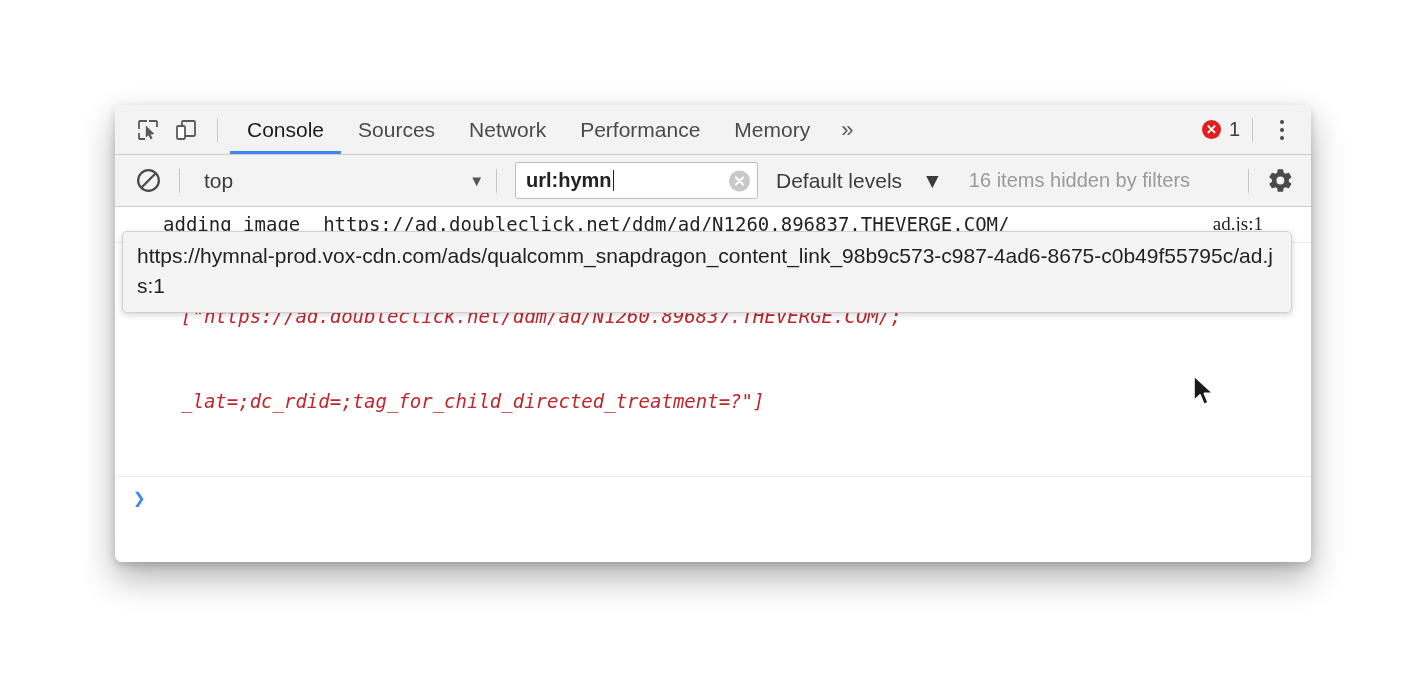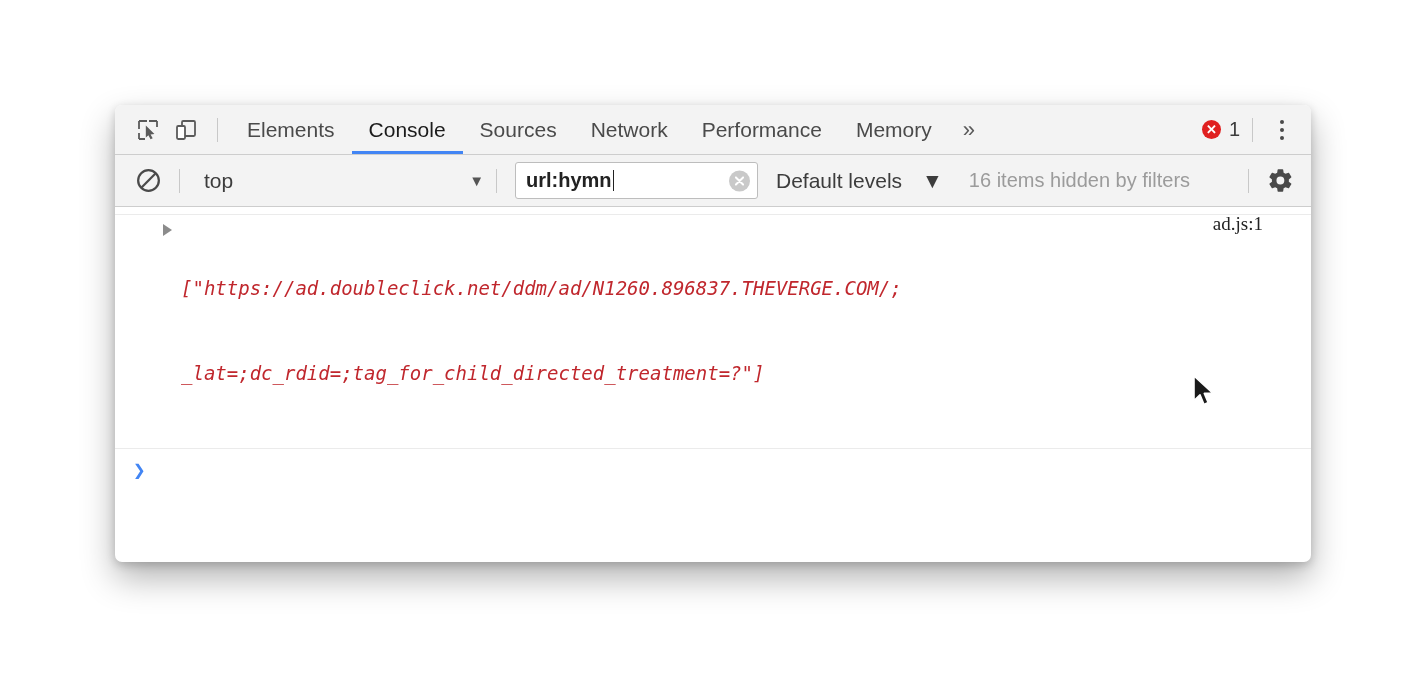--- a/index.html
+++ b/index.html
@@ -366,21 +366,20 @@
     </div>
     <div class="icon-btn">
       <svg width="24" height="24" viewBox="0 0 24 24" aria-hidden="true">
         <rect x="8" y="3" width="13" height="15" rx="1.2" fill="none" stroke="#5a5a5a" stroke-width="1.8"></rect>
         <rect x="3" y="8" width="8" height="13" rx="1.2" fill="#ffffff" stroke="#5a5a5a" stroke-width="1.8"></rect>
       </svg>
     </div>
     <div class="vsep"></div>
 
     <div class="tabs">
-      <div class="tab">Elements</div>
       <div class="tab active">Console</div>
       <div class="tab">Sources</div>
       <div class="tab">Network</div>
       <div class="tab">Performance</div>
       <div class="tab">Memory</div>
       <div class="tab more">»</div>
     </div>
 
     <div class="tabstrip-right">
       <div class="err-badge">
@@ -435,35 +434,37 @@
         <svg width="27" height="27" viewBox="0 0 24 24" aria-hidden="true">
           <path fill="#4a4a4a" d="M19.4 13c.04-.32.06-.66.06-1s-.02-.68-.07-1l2.11-1.63c.19-.15.24-.42.12-.64l-2-3.46a.5.5 0 0 0-.61-.22l-2.49 1a7.3 7.3 0 0 0-1.73-1l-.38-2.65A.49.49 0 0 0 13.9 2h-4a.49.49 0 0 0-.49.42l-.38 2.65c-.63.26-1.2.6-1.73 1l-2.49-1a.5.5 0 0 0-.61.22l-2 3.46c-.12.22-.07.49.12.64L4.43 11c-.05.32-.07.66-.07 1s.02.68.07 1l-2.11 1.63c-.19.15-.24.42-.12.64l2 3.46c.12.22.39.3.61.22l2.49-1c.53.4 1.1.74 1.73 1l.38 2.65c.04.24.25.42.49.42h4c.24 0 .45-.18.49-.42l.38-2.65c.63-.26 1.2-.6 1.73-1l2.49 1c.22.08.49 0 .61-.22l2-3.46a.5.5 0 0 0-.12-.64L19.4 13zM11.9 15.5A3.5 3.5 0 1 1 15.4 12a3.5 3.5 0 0 1-3.5 3.5z"></path>
         </svg>
       </div>
     </div>
   </div>
 
   <div class="console-body">
 
     <div class="msg-row">
+      <div class="msg-text">adding image  https://ad.doubleclick.net/ddm/ad/N1260.896837.THEVERGE.COM/</div>
       <div class="msg-src">ad.js:1</div>
     </div>
 
     <div class="msg-row error">
       <span class="disclosure"></span>
       <div class="err-lines">
         <span class="err-line">["https://ad.doubleclick.net/ddm/ad/N1260.896837.THEVERGE.COM/;</span>
         <span class="err-line">_lat=;dc_rdid=;tag_for_child_directed_treatment=?"]</span>
       </div>
     </div>
 
     <div class="prompt-row">
       <span class="prompt-chevron">❯</span>
     </div>
 
+    <div class="tooltip">https://hymnal-prod.vox-cdn.com/ads/qualcomm_snapdragon_content_link_98b9c573-c987-4ad6-8675-c0b49f55795c/ad.js:1</div>
 
     <div class="cursor">
       <svg width="26" height="34" viewBox="0 0 26 34" aria-hidden="true">
         <path d="M2 1 L2 25.5 L8 19.8 L12 29.5 L16.2 27.6 L12.3 18.4 L20.5 18 Z" fill="#1a1a1a" stroke="#ffffff" stroke-width="1.6" stroke-linejoin="round"></path>
       </svg>
     </div>
 
   </div>
 </div>
 

